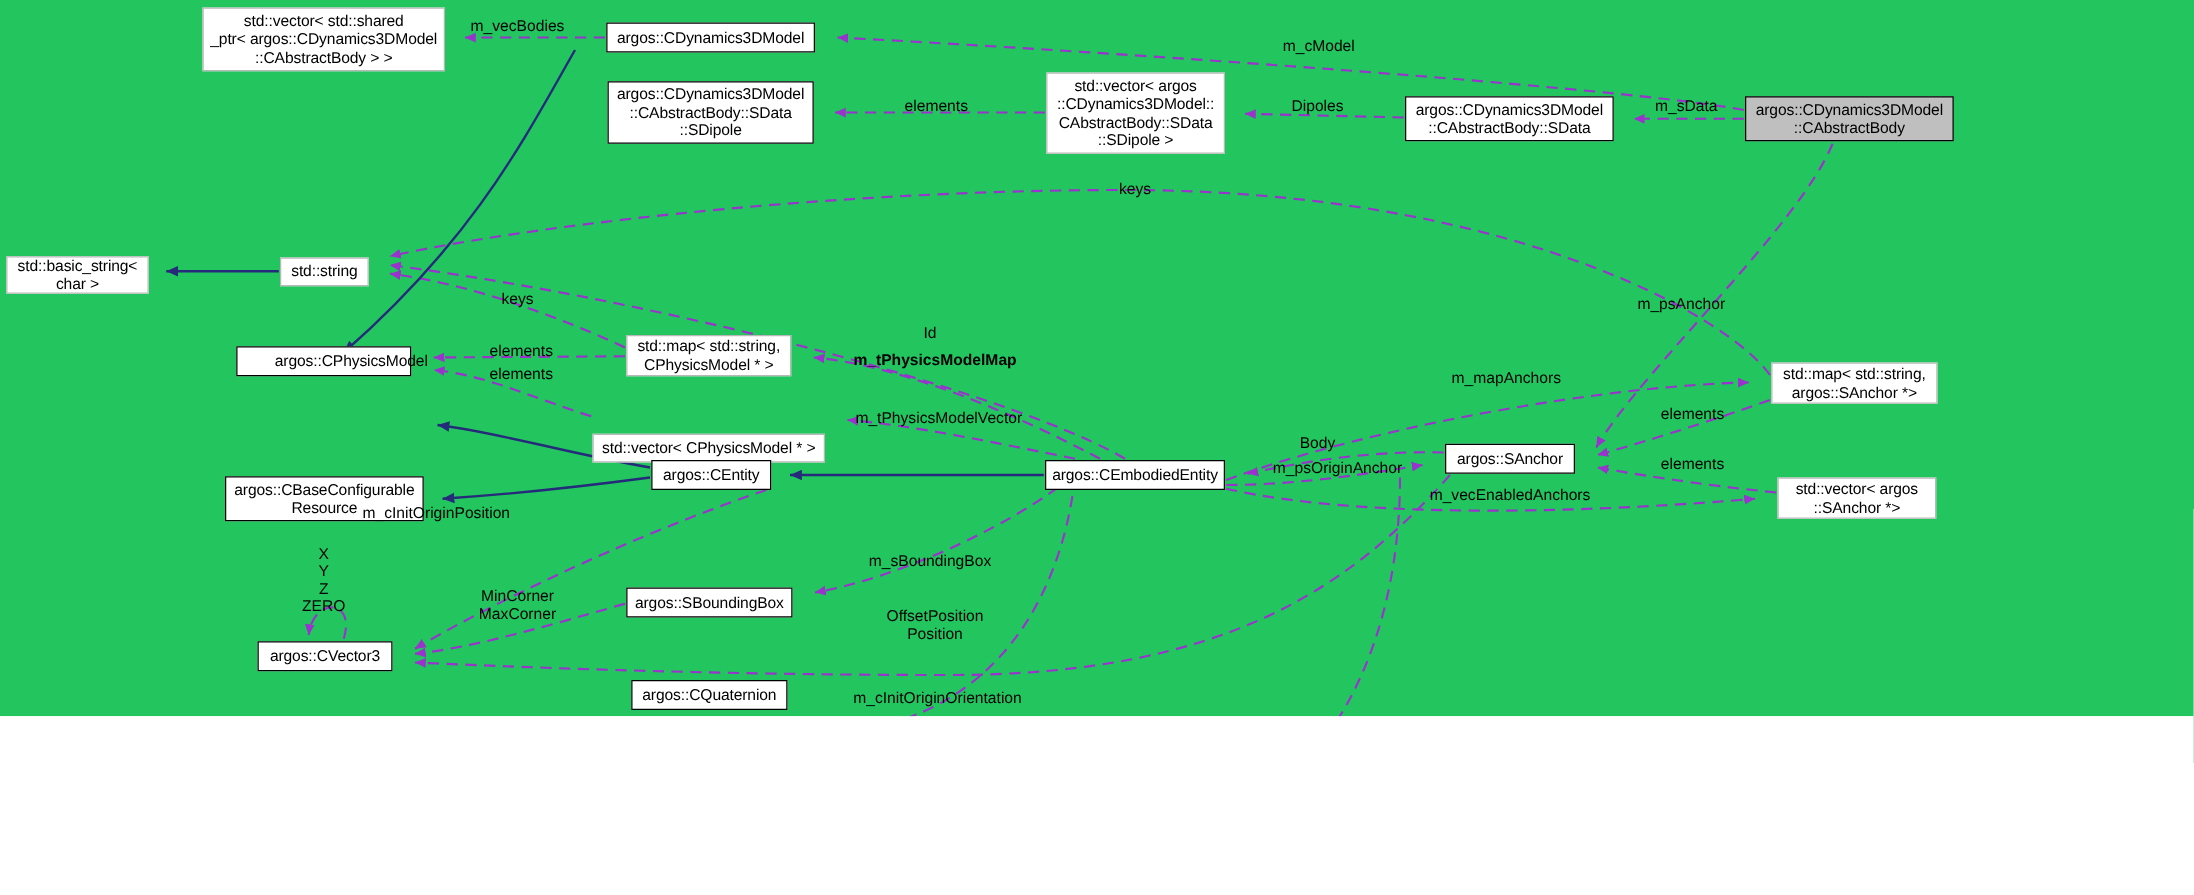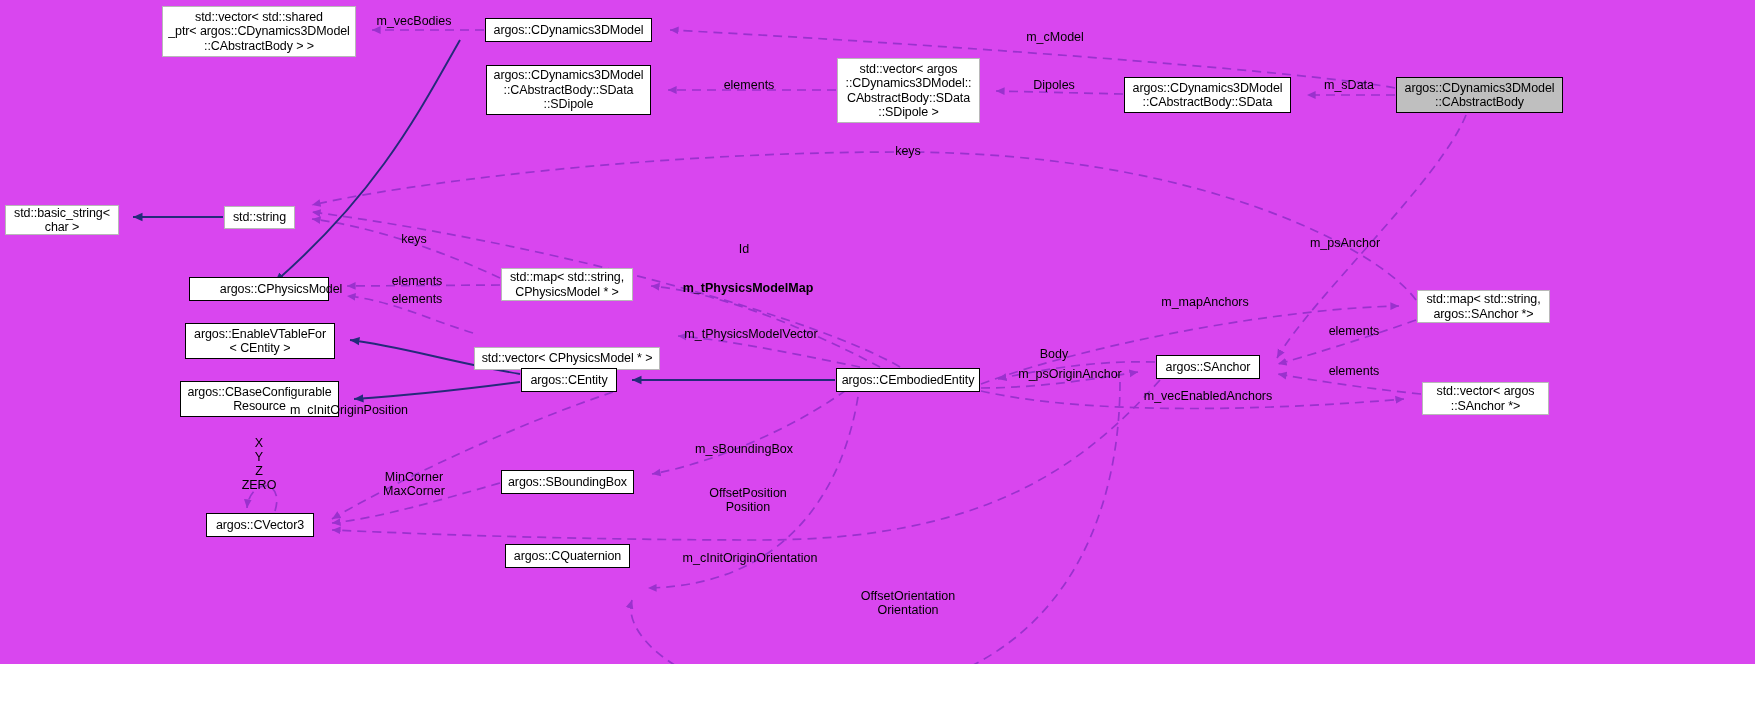--- a/index.html
+++ b/index.html
@@ -1,18 +1,18 @@
 <!DOCTYPE html>
 <html><head>
 <meta charset="utf-8">
 <title>Collaboration Diagram</title>
 <style>
   html,body{margin:0;padding:0;background:#ffffff;}
   body{font-family:"Liberation Sans",sans-serif;}
-  #canvas{position:relative;width:1755px;height:664px;background:#d946ef;overflow:hidden;}
+  #canvas{position:relative;width:1755px;height:573px;background:#22c55e;overflow:hidden;}
   #edges{position:absolute;left:0;top:0;width:1755px;height:716px;}
   .node{position:absolute;box-sizing:border-box;display:flex;align-items:center;justify-content:center;
         text-align:center;font-size:12.5px;line-height:14.5px;color:#000000;background:#ffffff;
         white-space:pre;letter-spacing:-0.1px;}
   .node.solid{border:1.6px solid #000000;}
   .node.faint{border:1.1px solid #b8b8b8;}
   .node.hl{background:#bfbfbf;border:1.6px solid #000000;}
   .elabel{position:absolute;font-size:12.5px;line-height:14px;color:#000000;white-space:pre;
           text-align:center;transform:translate(-50%,-50%);background:transparent;}
 </style>
@@ -124,22 +124,20 @@
   <div class="node faint" style="left:5px;top:205px;width:114px;height:30px;">std::basic_string&lt;
 char &gt;</div>
 
   <div class="node faint" style="left:224px;top:206px;width:71px;height:23px;">std::string</div>
 
   <div class="node solid" style="left:189px;top:277px;width:140px;height:24px;padding-left:44px;">argos::CPhysicsModel</div>
 
   <div class="node faint" style="left:501px;top:268px;width:132px;height:33px;">std::map&lt; std::string,
 CPhysicsModel * &gt;</div>
 
-  <div class="node solid" style="left:185px;top:323px;width:150px;height:36px;">argos::EnableVTableFor
-&lt; CEntity &gt;</div>
 
   <div class="node faint" style="left:474px;top:323px;width:186px;height:23px;margin-top:24px;">std::vector&lt; CPhysicsModel * &gt;</div>
 
   <div class="node solid" style="left:180px;top:381px;width:159px;height:36px;">argos::CBaseConfigurable
 Resource</div>
 
   <div class="node solid" style="left:521px;top:368px;width:96px;height:24px;">argos::CEntity</div>
 
   <div class="node solid" style="left:836px;top:368px;width:144px;height:24px;">argos::CEmbodiedEntity</div>
 
@@ -158,21 +156,21 @@
   <div class="node solid" style="left:505px;top:544px;width:125px;height:24px;">argos::CQuaternion</div>
 
   <div class="elabel" style="left:414px;top:21px;">m_vecBodies</div>
   <div class="elabel" style="left:1055px;top:37px;">m_cModel</div>
   <div class="elabel" style="left:749px;top:85px;">elements</div>
   <div class="elabel" style="left:1054px;top:85px;">Dipoles</div>
   <div class="elabel" style="left:1349px;top:85px;">m_sData</div>
   <div class="elabel" style="left:908px;top:151px;">keys</div>
   <div class="elabel" style="left:1345px;top:243px;">m_psAnchor</div>
   <div class="elabel" style="left:414px;top:239px;">keys</div>
-  <div class="elabel" style="left:744px;top:249px;text-align:right;">Id</div>
+  <div class="elabel" style="left:744px;top:266px;text-align:right;">Id</div>
   <div class="elabel" style="left:417px;top:281px;">elements</div>
   <div class="elabel" style="left:417px;top:299px;">elements</div>
   <div class="elabel" style="left:748px;top:288px;font-weight:bold;">m_tPhysicsModelMap</div>
   <div class="elabel" style="left:1205px;top:302px;">m_mapAnchors</div>
   <div class="elabel" style="left:1354px;top:331px;">elements</div>
   <div class="elabel" style="left:751px;top:334px;">m_tPhysicsModelVector</div>
   <div class="elabel" style="left:1054px;top:354px;">Body</div>
   <div class="elabel" style="left:1354px;top:371px;">elements</div>
   <div class="elabel" style="left:1070px;top:374px;">m_psOriginAnchor</div>
   <div class="elabel" style="left:1208px;top:396px;">m_vecEnabledAnchors</div>

